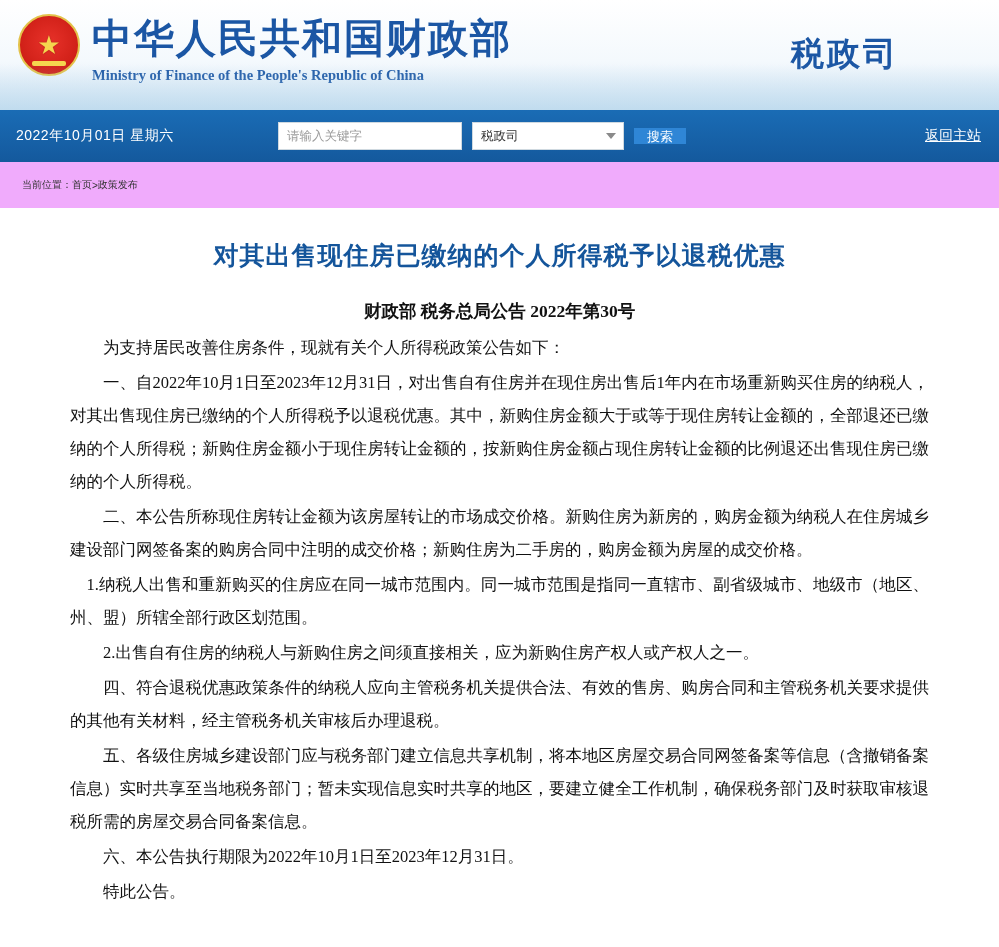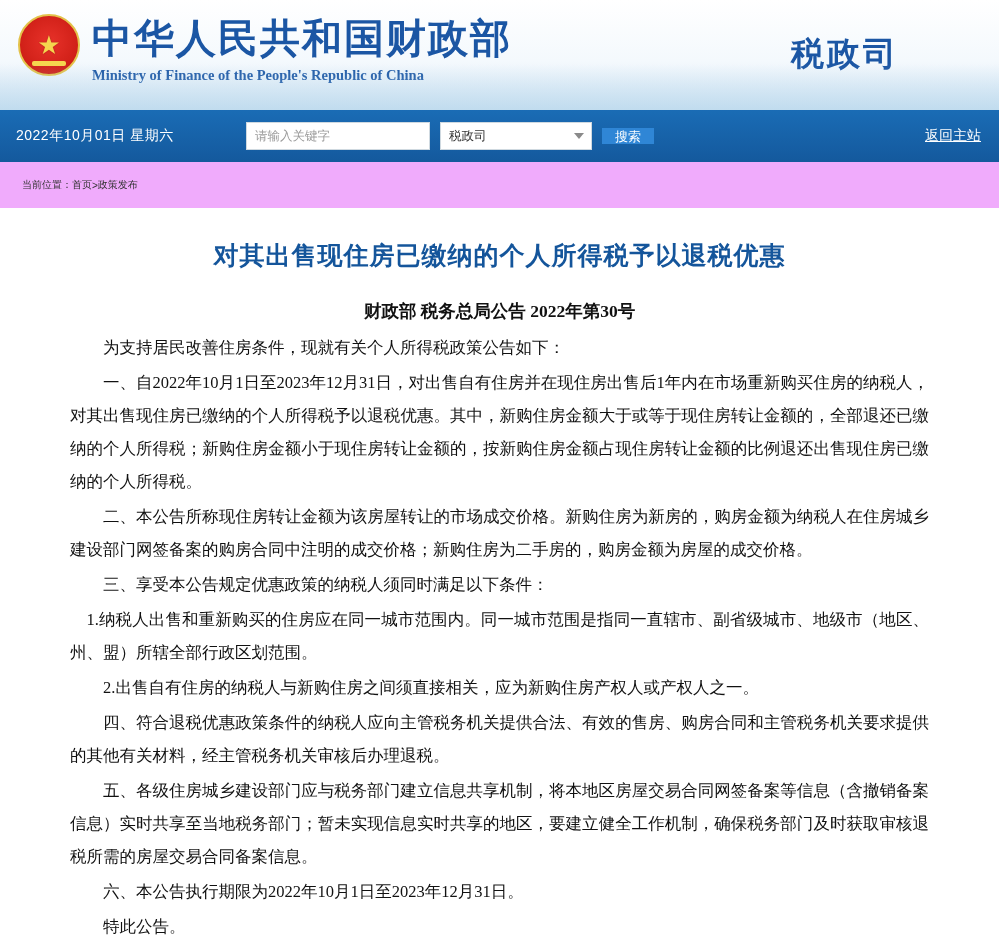--- a/index.html
+++ b/index.html
@@ -84,20 +84,21 @@
 
   
   .navbar {
     height: 52px;
     background: linear-gradient(180deg, #1a6cb5 0%, #14599d 100%);
     display: flex;
     align-items: center;
     padding: 0 16px;
     position: relative;
     color: #ffffff;
+    gap: 32px;
   }
   .nav-date {
     font-size: 14px;
     color: #ffffff;
     min-width: 230px;
     letter-spacing: .5px;
   }
   .search-zone {
     display: flex;
     align-items: center;
@@ -234,20 +235,19 @@
   <a class="crumb-link" href="#">政策发布</a>
 </div>
 
 <div class="article">
   <h1 class="doc-title">对其出售现住房已缴纳的个人所得税予以退税优惠</h1>
   <div class="doc-subtitle">财政部 税务总局公告 2022年第30号</div>
 
   <p class="para">为支持居民改善住房条件，现就有关个人所得税政策公告如下：</p>
   <p class="para">一、自2022年10月1日至2023年12月31日，对出售自有住房并在现住房出售后1年内在市场重新购买住房的纳税人，对其出售现住房已缴纳的个人所得税予以退税优惠。其中，新购住房金额大于或等于现住房转让金额的，全部退还已缴纳的个人所得税；新购住房金额小于现住房转让金额的，按新购住房金额占现住房转让金额的比例退还出售现住房已缴纳的个人所得税。</p>
   <p class="para">二、本公告所称现住房转让金额为该房屋转让的市场成交价格。新购住房为新房的，购房金额为纳税人在住房城乡建设部门网签备案的购房合同中注明的成交价格；新购住房为二手房的，购房金额为房屋的成交价格。</p>
-  <p class="para">三、享受本公告规定优惠政策的纳税人须同时满足以下条件：</p>
   <p class="para no-indent-hang">1.纳税人出售和重新购买的住房应在同一城市范围内。同一城市范围是指同一直辖市、副省级城市、地级市（地区、州、盟）所辖全部行政区划范围。</p>
   <p class="para">2.出售自有住房的纳税人与新购住房之间须直接相关，应为新购住房产权人或产权人之一。</p>
   <p class="para">四、符合退税优惠政策条件的纳税人应向主管税务机关提供合法、有效的售房、购房合同和主管税务机关要求提供的其他有关材料，经主管税务机关审核后办理退税。</p>
   <p class="para">五、各级住房城乡建设部门应与税务部门建立信息共享机制，将本地区房屋交易合同网签备案等信息（含撤销备案信息）实时共享至当地税务部门；暂未实现信息实时共享的地区，要建立健全工作机制，确保税务部门及时获取审核退税所需的房屋交易合同备案信息。</p>
   <p class="para">六、本公告执行期限为2022年10月1日至2023年12月31日。</p>
   <p class="para">特此公告。</p>
 </div>
 
 </body></html>

